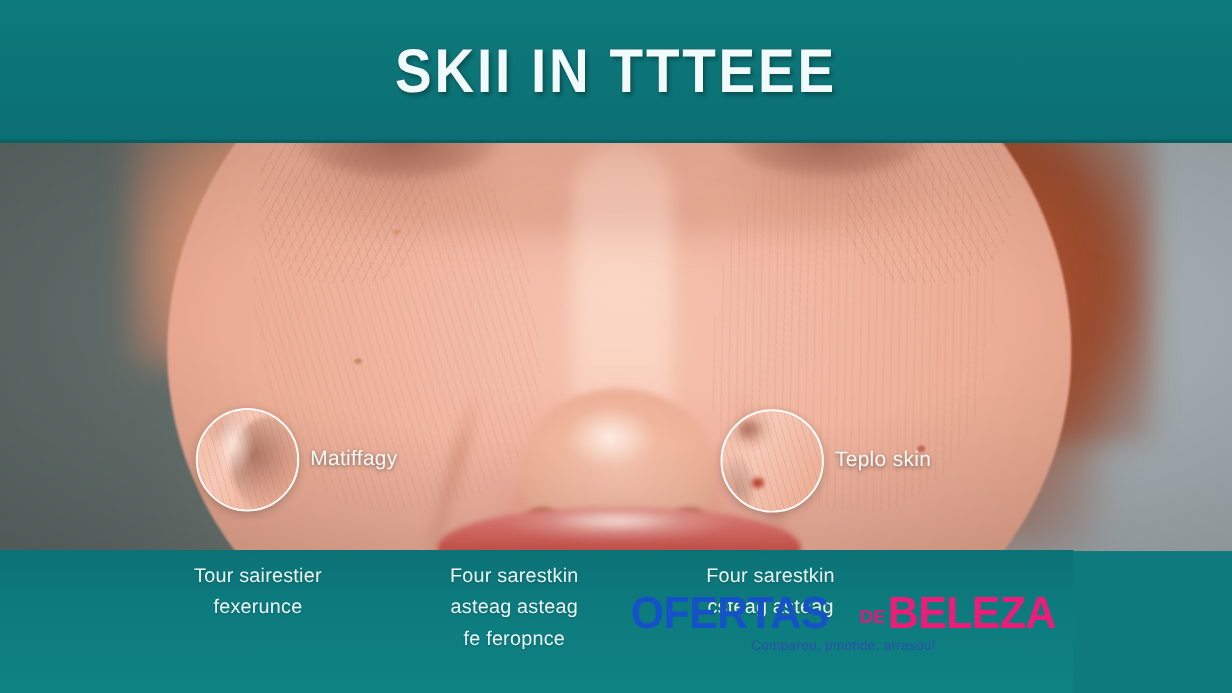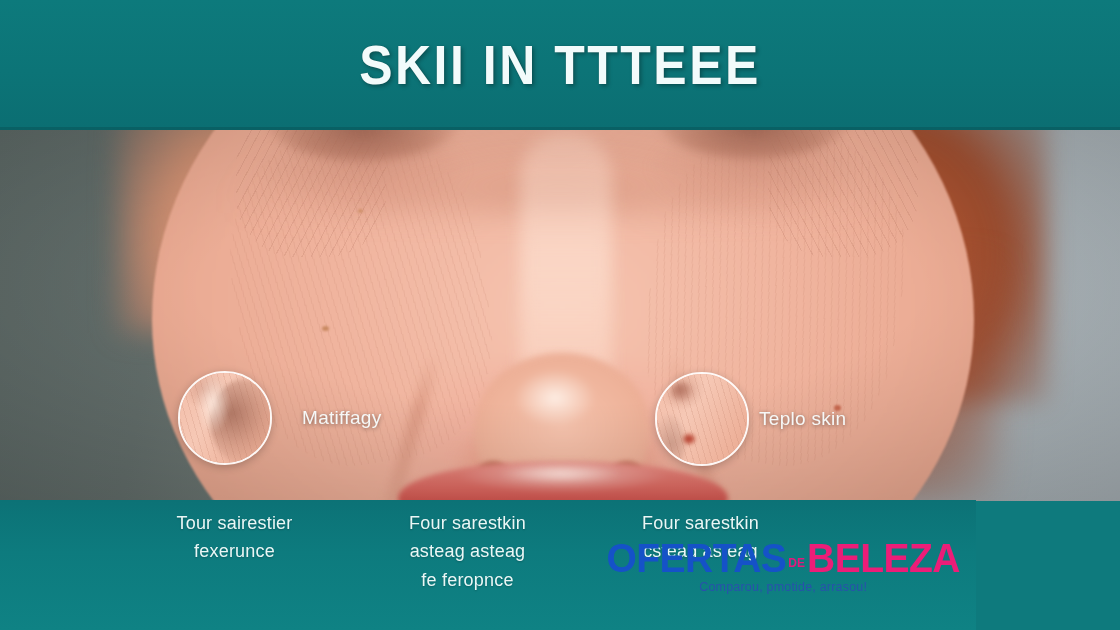--- a/index.html
+++ b/index.html
@@ -345,21 +345,21 @@
   .callout-label {
     margin-left: 10px;
     color: #f6f8f7;
     font-size: 19px;
     font-family: "Liberation Sans", sans-serif;
     letter-spacing: 0.3px;
     text-shadow: 0 1px 4px rgba(0,0,0,0.45);
     white-space: nowrap;
   }
 
-  #callout-0 { left: 178px; top: 371px; gap: 20px; }
+  #callout-0 { left: 178px; top: 371px; }
   #callout-1 { left: 655px; top: 372px; }
 
   
   .bottom-band {
     position: absolute;
     left: 0; top: 500px;
     width: 976px;
     height: 130px;
     background: linear-gradient(180deg, #0c7276 0%, #0d7b7e 40%, #0f8284 100%);
     z-index: 7;
@@ -397,24 +397,25 @@
   }
   .logo-a {
     font-weight: bold;
     font-size: 39px;
     letter-spacing: -0.5px;
     color: #1552c8;
     transform: scaleY(1.05);
   }
   .logo-de {
     font-weight: bold;
-    font-size: 12px;
+    font-size: 17px;
     color: #e4177c;
     padding: 0 2px;
     transform: translateY(-4px);
+    margin-left: 26px;
   }
   .logo-b {
     font-weight: bold;
     font-size: 39px;
     letter-spacing: -0.5px;
     color: #ec1d78;
     transform: scaleY(1.05);
   }
   .logo-tagline {
     margin-top: 4px;

